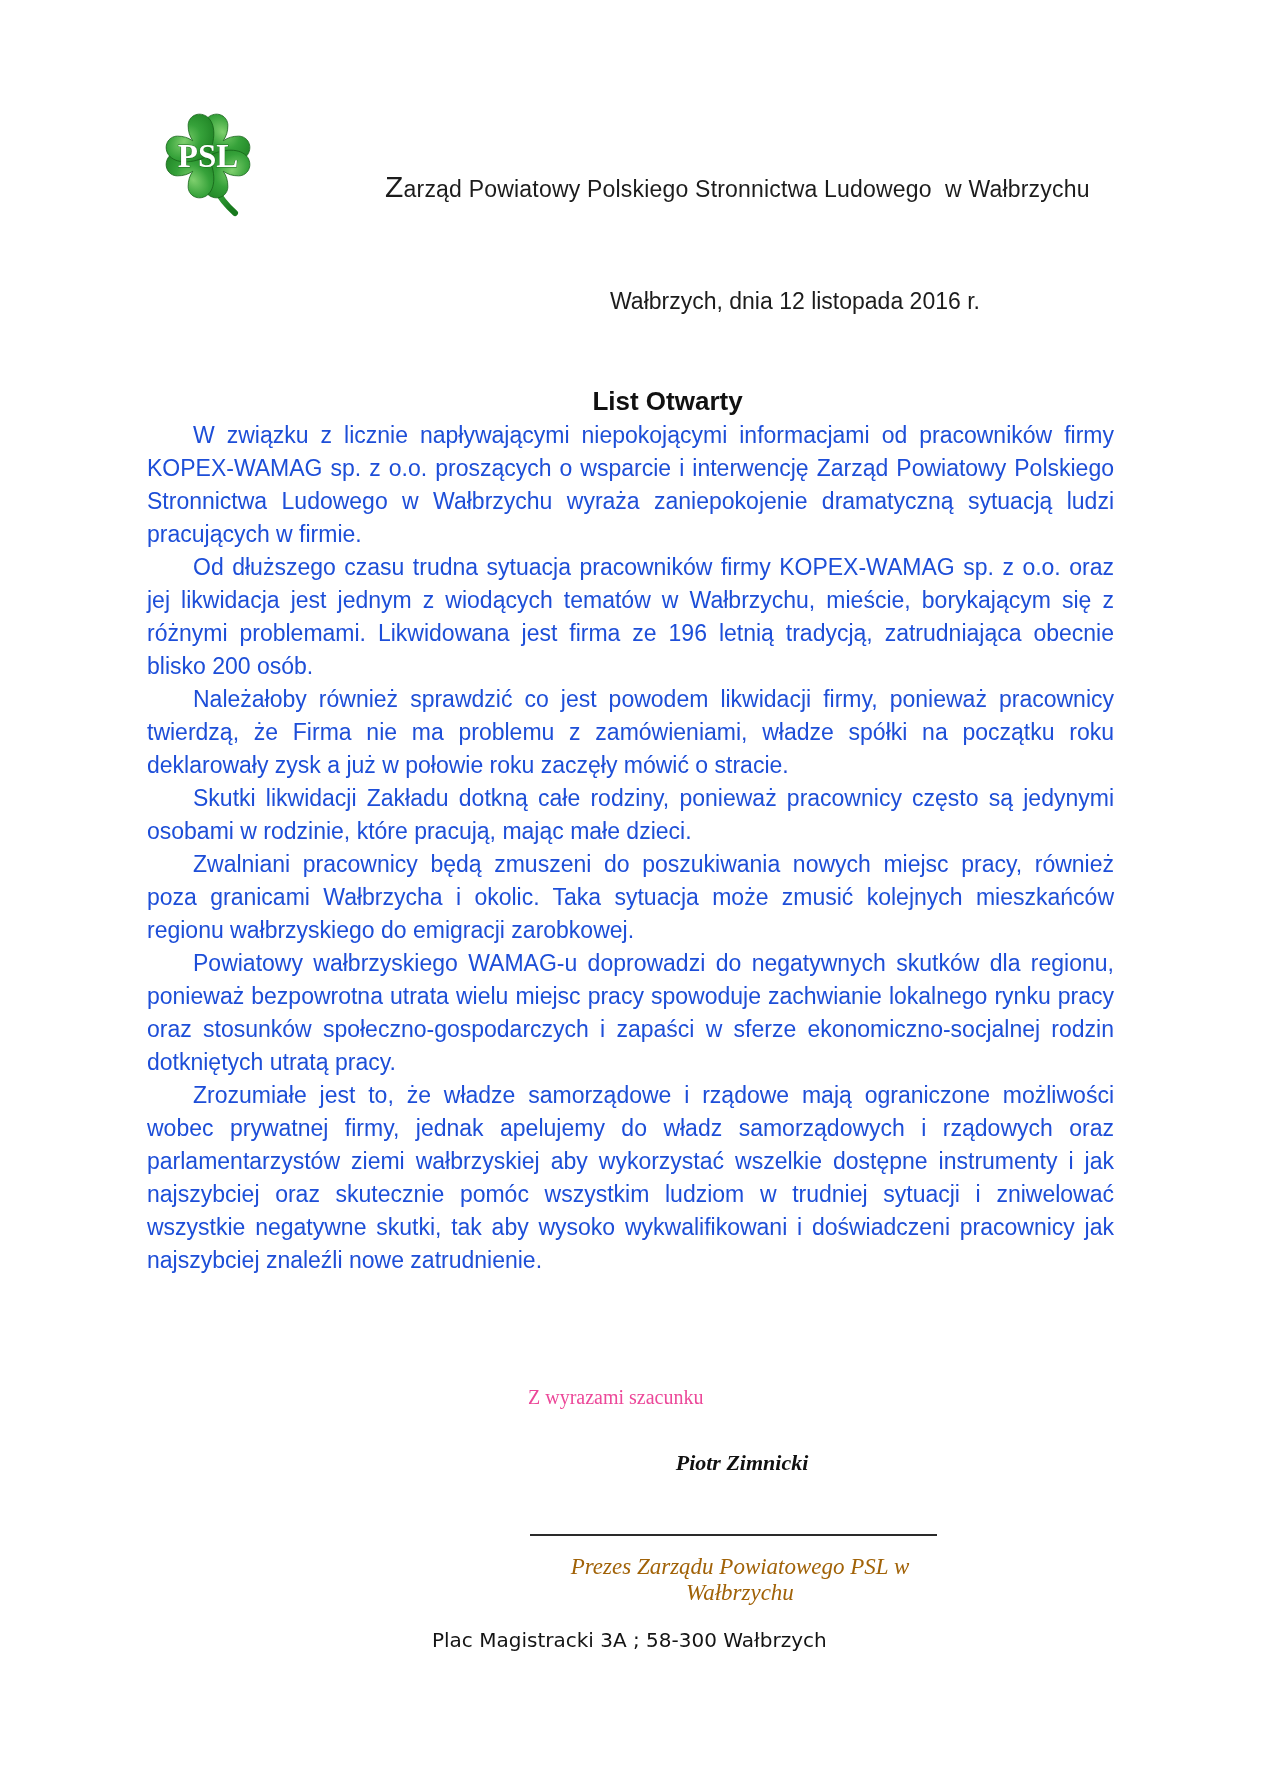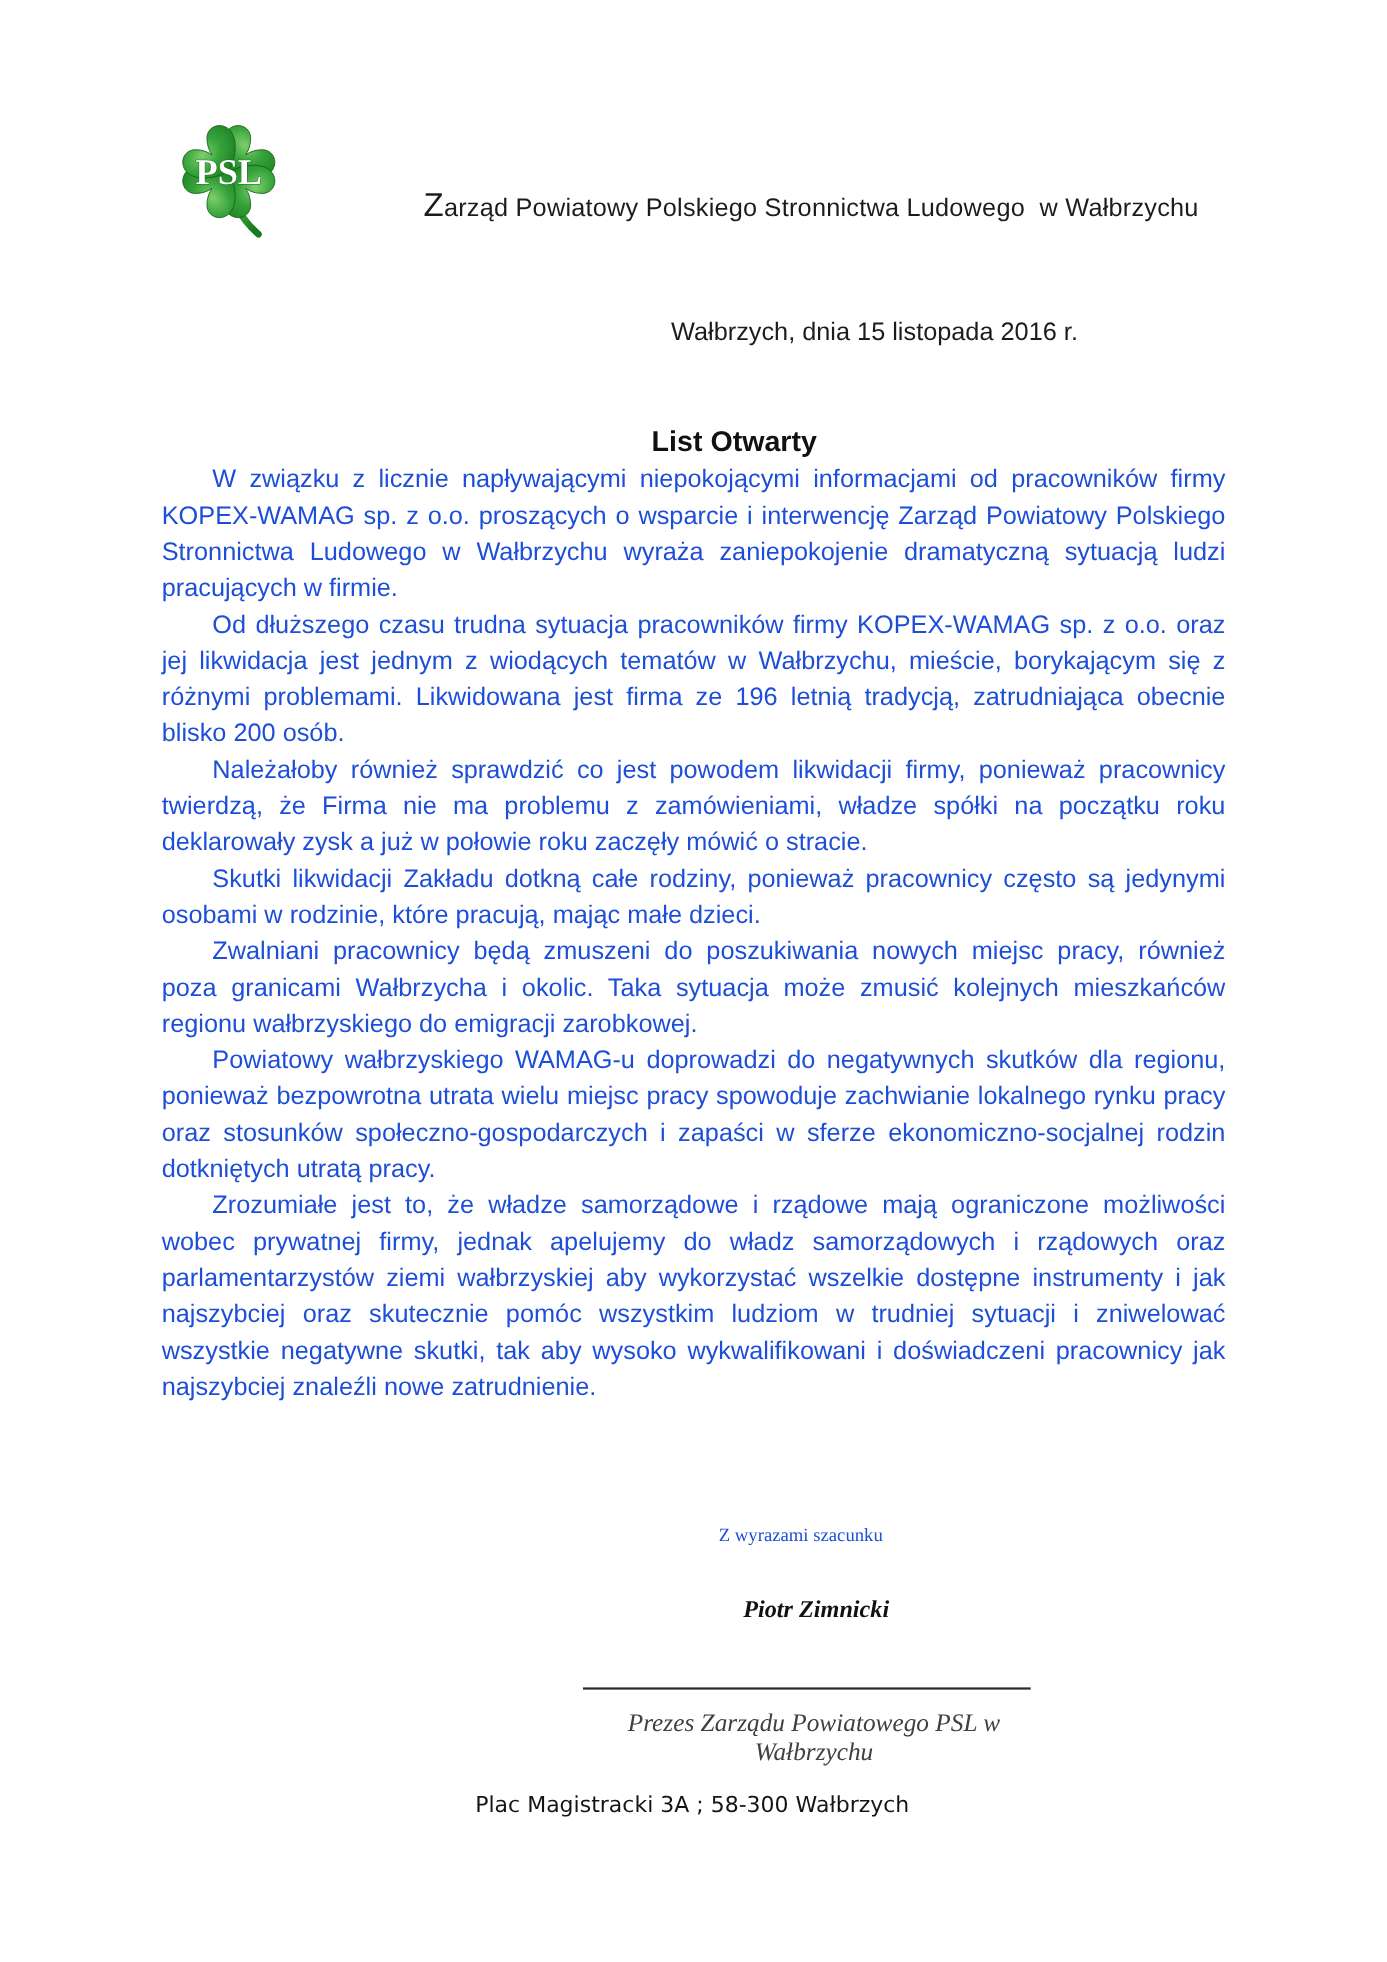--- a/index.html
+++ b/index.html
@@ -26,36 +26,36 @@
     position:absolute;left:42px;top:370px;width:1219px;margin:16px;
     text-align:center;font-size:26px;font-weight:bold;color:#111;
   }
   .body{
     position:absolute;left:147px;top:419px;width:967px;
     font-size:23px;line-height:33px;text-align:justify;color:#1d4ed8;
   }
   .body p{margin:0;text-indent:46px;}
   .salutation{
     position:absolute;left:528px;top:1386px;width:400px;
-    text-align:center;font-family:"Liberation Serif",serif;
-    font-size:17px;color:#1d4ed8;
+    font-family:"Liberation Serif",serif;
+    font-size:20px;color:#ec4899;
   }
   .signer-name{
     position:absolute;left:542px;top:1450px;width:400px;
     text-align:center;font-family:"Liberation Serif",serif;
     font-style:italic;font-size:22px;color:#111;font-weight:bold;
   }
   .signature-line{
     position:absolute;left:530px;top:1534px;width:407px;height:0;
     border-top:2px solid #2a2a2a;
   }
   .signer-title{
     position:absolute;left:540px;top:1554px;width:400px;
     text-align:center;font-family:"Liberation Serif",serif;
-    font-style:italic;font-size:23px;color:#404040;
+    font-style:italic;font-size:23px;color:#a16207;
   }
   .footer-address{
     position:absolute;left:432px;top:1628px;width:400px;
     text-align:left;font-family:"DejaVu Sans",sans-serif;
     font-size:20px;color:#141414;
   }
 </style>
 </head>
 <body>
 
@@ -78,21 +78,21 @@
         <path transform="translate(52,56) rotate(135) scale(1.08)" d="M0,0 C-15,-5 -27,-16 -25,-27 C-23,-36 -13,-39 -7,-33 C-3,-29 -1,-25 0,-20 C1,-25 3,-29 7,-33 C13,-39 23,-36 25,-27 C27,-16 15,-5 0,0 Z"></path>
         <path transform="translate(52,56) rotate(225) scale(1.08)" d="M0,0 C-15,-5 -27,-16 -25,-27 C-23,-36 -13,-39 -7,-33 C-3,-29 -1,-25 0,-20 C1,-25 3,-29 7,-33 C13,-39 23,-36 25,-27 C27,-16 15,-5 0,0 Z"></path>
         <path transform="translate(52,56) rotate(315) scale(1.08)" d="M0,0 C-15,-5 -27,-16 -25,-27 C-23,-36 -13,-39 -7,-33 C-3,-29 -1,-25 0,-20 C1,-25 3,-29 7,-33 C13,-39 23,-36 25,-27 C27,-16 15,-5 0,0 Z"></path>
       </g>
       <text x="52" y="67" text-anchor="middle" font-family="Liberation Serif, serif" font-weight="bold" font-size="33" fill="#ffffff" stroke="#1b6e1f" stroke-width="0.9" paint-order="stroke">PSL</text>
     </svg>
   </div>
 
   <div class="org-line"><span class="org-initial">Z</span><span>arząd Powiatowy Polskiego Stronnictwa Ludowego  w Wałbrzychu</span></div>
 
-  <div class="date-line">Wałbrzych, dnia 15 listopada 2016 r.</div>
+  <div class="date-line">Wałbrzych, dnia 12 listopada 2016 r.</div>
 
   <h1 class="title">List Otwarty</h1>
 
   <div class="body">
     <p>W związku z licznie napływającymi niepokojącymi informacjami od pracowników firmy KOPEX-WAMAG sp. z o.o. proszących o wsparcie i interwencję Zarząd Powiatowy Polskiego Stronnictwa Ludowego w Wałbrzychu wyraża zaniepokojenie dramatyczną sytuacją ludzi pracujących w firmie.</p>
     <p>Od dłuższego czasu trudna sytuacja pracowników firmy KOPEX-WAMAG sp. z o.o. oraz jej likwidacja jest jednym z wiodących tematów w Wałbrzychu, mieście, borykającym się z różnymi problemami. Likwidowana jest firma ze 196 letnią tradycją, zatrudniająca obecnie blisko 200 osób.</p>
     <p>Należałoby również sprawdzić co jest powodem likwidacji firmy, ponieważ pracownicy twierdzą, że Firma nie ma problemu z zamówieniami, władze spółki na początku roku deklarowały zysk a już w połowie roku zaczęły mówić o stracie.</p>
     <p>Skutki likwidacji Zakładu dotkną całe rodziny, ponieważ pracownicy często są jedynymi osobami w rodzinie, które pracują, mając małe dzieci.</p>
     <p>Zwalniani pracownicy będą zmuszeni do poszukiwania nowych miejsc pracy, również poza granicami Wałbrzycha i okolic. Taka sytuacja może zmusić kolejnych mieszkańców regionu wałbrzyskiego do emigracji zarobkowej.</p>
     <p>Powiatowy wałbrzyskiego WAMAG-u doprowadzi do negatywnych skutków dla regionu, ponieważ bezpowrotna utrata wielu miejsc pracy spowoduje zachwianie lokalnego rynku pracy oraz stosunków społeczno-gospodarczych i zapaści w sferze ekonomiczno-socjalnej rodzin dotkniętych utratą pracy.</p>

